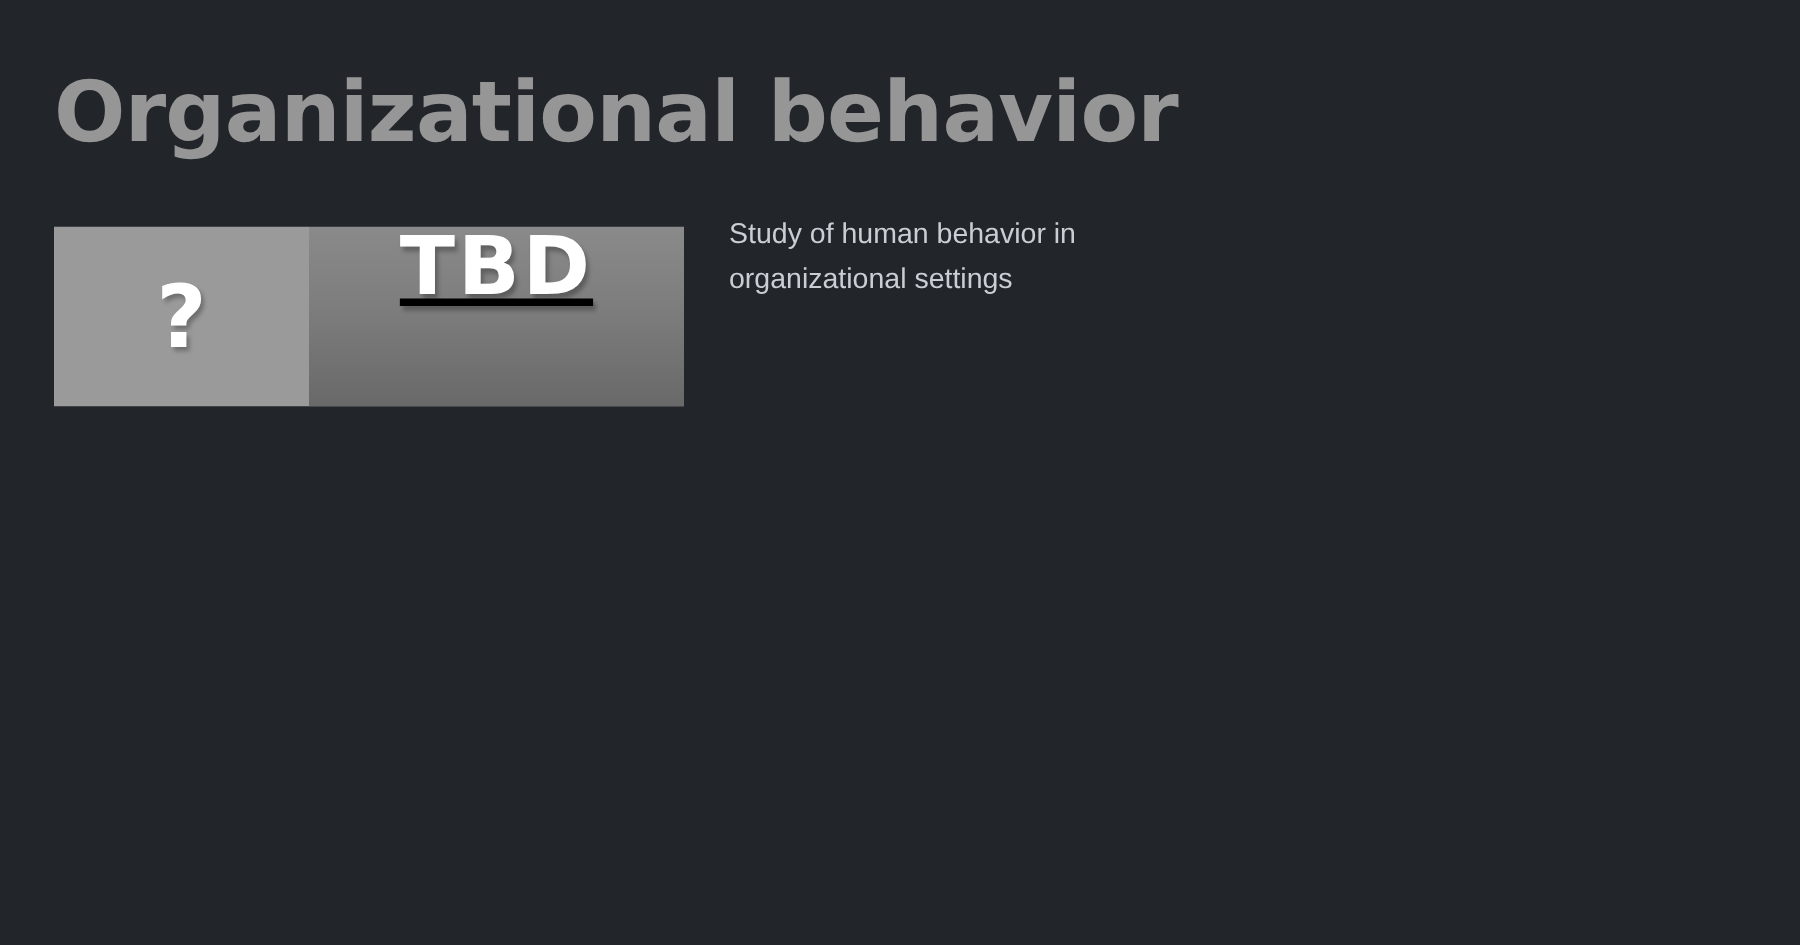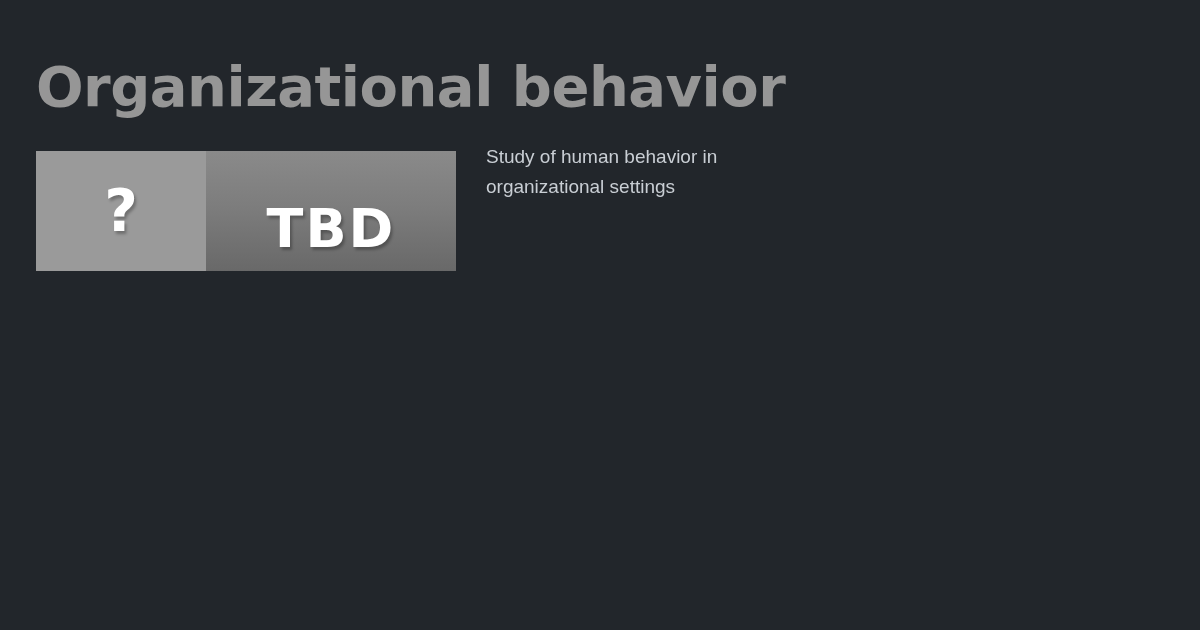--- a/index.html
+++ b/index.html
@@ -19,21 +19,21 @@
 
   .page {
     position: absolute;
     inset: 0;
   }
 
   
   .page-title {
     position: absolute;
     left: 36px;
-    top: 54px;
+    top: 43px;
     margin: 0;
     font-family: "DejaVu Sans", "Liberation Sans", sans-serif;
     font-size: 56px;
     line-height: 66px;
     font-weight: 700;
     letter-spacing: -0.5px;
     color: #969696;
     white-space: nowrap;
   }
 
@@ -64,23 +64,23 @@
     display: flex;
     align-items: center;
     justify-content: center;
     flex: 0 0 auto;
   }
   .thumb-right {
     width: 250px;
     height: 156px;
     background: linear-gradient(to bottom, #8a8a8a 0%, #7d7d7d 35%, #6b6b6b 72%, #5e5e5e 100%);
     display: flex;
-    align-items: center;
     justify-content: center;
     flex: 0 0 auto;
+    text-decoration: underline;
   }
   .thumb-qmark {
     font-family: "DejaVu Sans", "Liberation Sans", sans-serif;
     font-size: 58px;
     font-weight: 700;
     color: #ffffff;
     line-height: 1;
     text-shadow: 2px 3px 3px rgba(0,0,0,0.28);
     user-select: none;
   }

